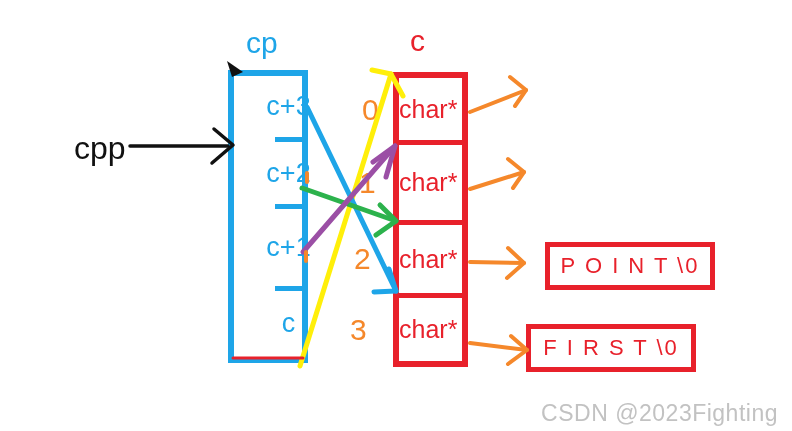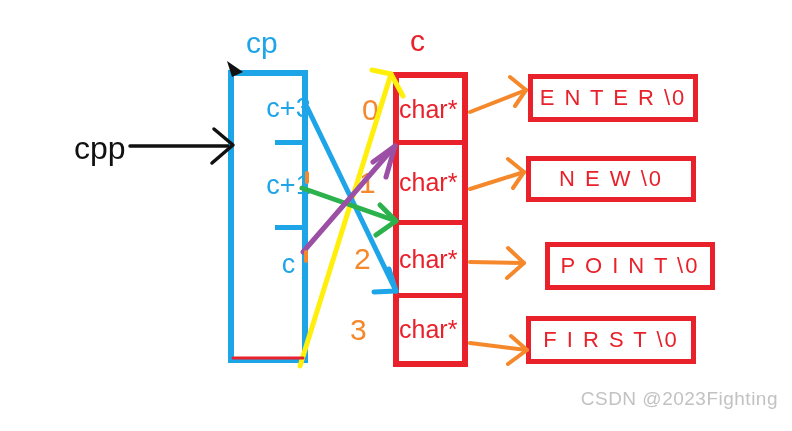--- a/index.html
+++ b/index.html
@@ -47,21 +47,21 @@
   .cpp-label{color:var(--black); font-size:32px;}
 
   .string-box{
     width:170px; height:48px; border:5px solid var(--red);
     box-sizing:border-box; background:#fff;
     display:flex; align-items:center; justify-content:center;
     color:var(--red); font-size:22px; letter-spacing:2px; white-space:pre;
   }
 
   .watermark{
-    right:14px; top:388px; color:var(--watermark); font-size:19px;
+    right:14px; top:400px; color:var(--watermark); font-size:23px;
     letter-spacing:0.5px;
   }
 
   svg.overlay{position:absolute; left:0; top:0; pointer-events:none;}
   svg.overlay path, svg.overlay line{fill:none; stroke-linecap:round; stroke-linejoin:round;}
   .s-yellow{stroke:var(--yellow); stroke-width:5;}
   .s-blue{stroke:var(--blue); stroke-width:5;}
   .s-green{stroke:var(--green); stroke-width:5;}
   .s-purple{stroke:var(--purple); stroke-width:5;}
   .s-orange{stroke:var(--orange); stroke-width:4;}
@@ -74,20 +74,23 @@
 <div id="canvas">
 
   <div class="abs col-title blue-text" style="left:246px; top:26px; width:48px;">cp</div>
   <div class="abs col-title red-text" style="left:410px; top:24px; width:36px;">c</div>
 
   <div class="abs cpp-label" style="left:74px; top:130px;">cpp</div>
 
   <div class="abs cp-col">
     <div class="cp-cell" style="height:69px;">
         <span>c+3</span>
+      </div>
+    <div class="cp-cell" style="height:70px;">
+        <span>c+2</span>
       </div>
     <div class="cp-cell" style="height:85px;">
         <span>c+1</span>
       </div>
     <div class="cp-cell" style="height:69px;">
         <span>c</span>
       </div>
   </div>
 
   <div class="abs c-col">
@@ -103,24 +106,22 @@
     <div class="c-cell" style="height:63px;">
         <span>char*</span>
       </div>
   </div>
 
   <div class="abs index-digit" style="left:362px; top:95px;">0</div>
   <div class="abs index-digit" style="left:359px; top:168px;">1</div>
   <div class="abs index-digit" style="left:354px; top:244px;">2</div>
   <div class="abs index-digit" style="left:350px; top:315px;">3</div>
 
-  <div class="abs string-box" style="left:528px; top:74px;"><span>E N T E R \0</span></div>
-  <div class="abs string-box" style="left:526px; top:156px; height:46px;"><span>N E W \0</span></div>
   <div class="abs string-box" style="left:528px; top:242px;margin-left:17px;"><span>P O I N T \0</span></div>
-  <div class="abs string-box" style="left:526px; top:316px;"><span>F I R S T \0</span></div>
+  <div class="abs string-box" style="left:526px; top:324px;"><span>F I R S T \0</span></div>
 
   <svg class="overlay" width="792" height="431" viewBox="0 0 792 431">
 
     <g>
       <path class="s-black" d="M130,146 L228,146"></path>
       <path class="s-black" d="M214,129 L233,145 L212,163"></path>
     </g>
 
     <polygon points="227,61 243,72 232,77" fill="#111111"></polygon>
 

